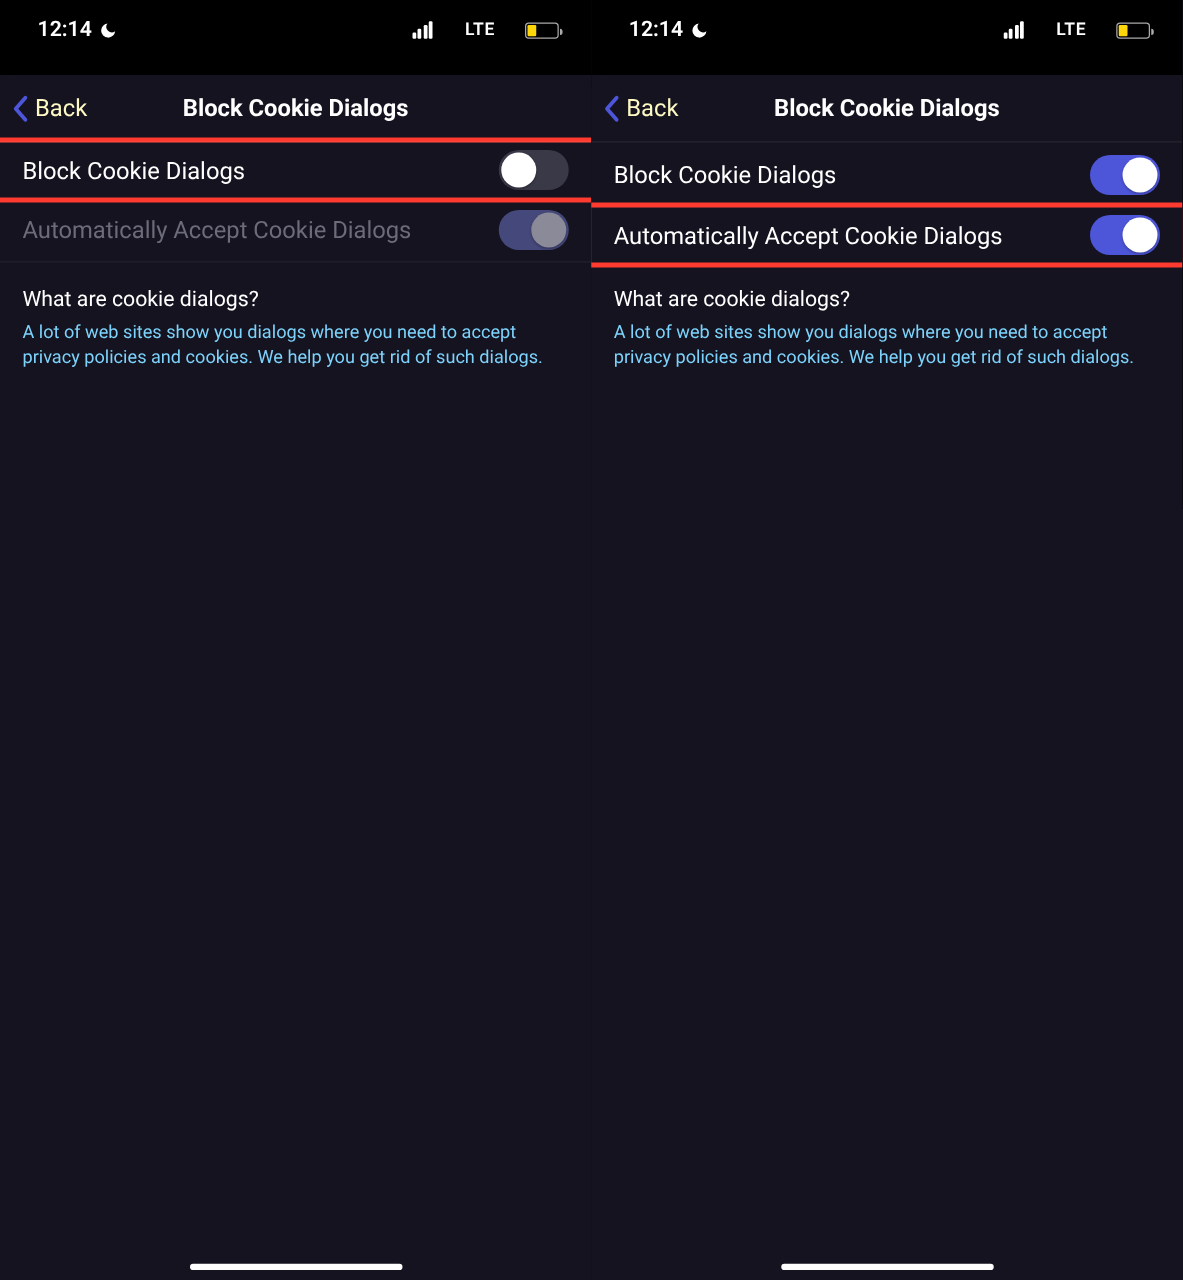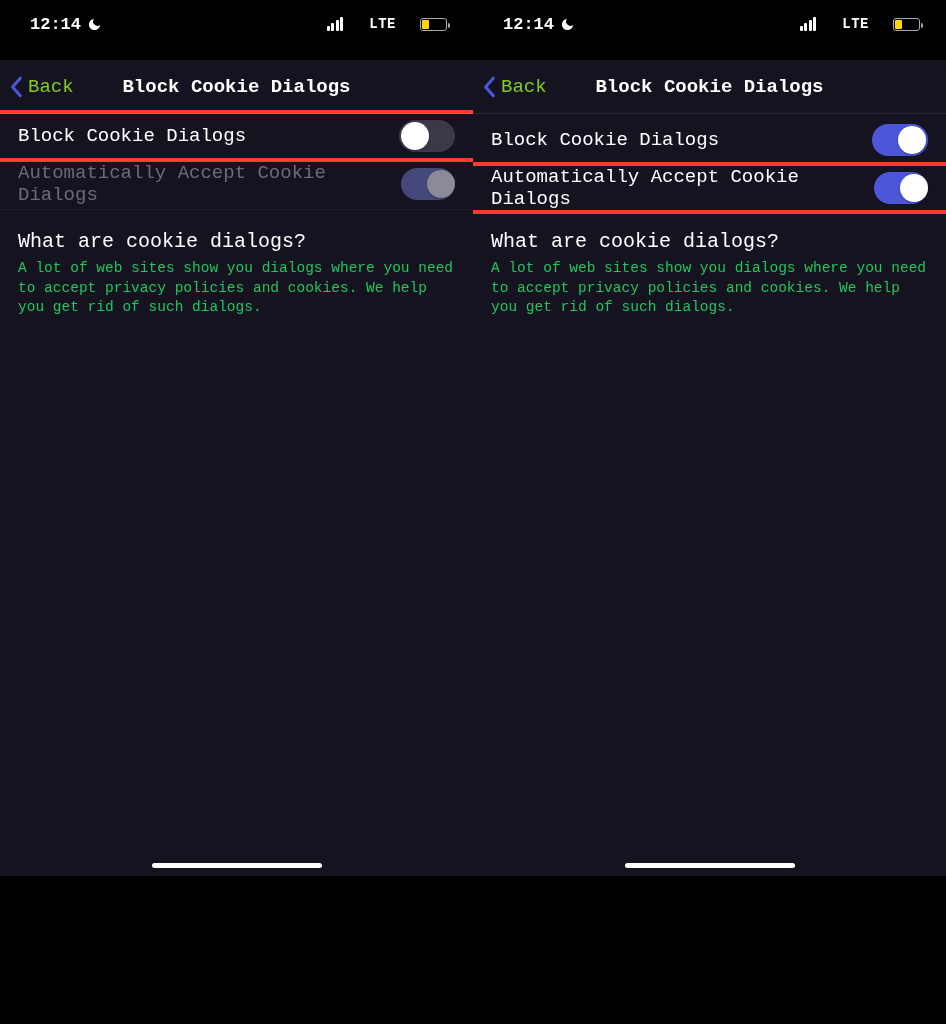--- a/index.html
+++ b/index.html
@@ -6,26 +6,25 @@
   body {
     background: #000;
     font-family: -apple-system, BlinkMacSystemFont, "Segoe UI", Roboto, Helvetica, Arial, sans-serif;
     width: 946px;
     height: 1024px;
     display: flex;
     overflow: hidden;
   }
   .phone {
     width: 473px;
-    height: 876px;
+    height: 1024px;
     background: #14131f;
     position: relative;
     display: flex;
     flex-direction: column;
-    font-family: Liberation Mono, monospace;
   }
   .status-bar {
     height: 48px;
     background: #000;
     display: flex;
     align-items: center;
     justify-content: space-between;
     padding: 0 26px 0 30px;
     color: #fff;
     font-size: 17px;
@@ -61,21 +60,21 @@
   }
   .nav {
     height: 54px;
     display:flex;
     align-items:center;
     position:relative;
     border-bottom: 0.5px solid rgba(255,255,255,0.08);
   }
   .back {
     display:flex; align-items:center; gap:4px;
-    color:#84cc16;
+    color:#fef9c3;
     font-size:19px;
     padding-left:10px;
     cursor:pointer;
   }
   .chevron { width:14px; height:22px; }
   .nav-title{
     position:absolute; left:0; right:0; text-align:center;
     color:#fff; font-size:19px; font-weight:700; pointer-events:none;
   }
   .row {
@@ -99,22 +98,22 @@
   }
   .switch.on { background:#4d55d8; }
   .switch.on .knob { left:26px; }
   .switch.disabled { background:#45487a; }
   .switch.disabled .knob{ background:#8a8a99; left:26px; }
   .highlight {
     border: 4px solid #ff3b30;
     margin: -4px;
   }
   .info-block { padding: 20px 18px 0 18px; }
-  .info-title { color:#fff; font-size:20px; margin-bottom:6px; }
-  .info-body { color:#22c55e; font-size:14.5px; line-height:1.35; }
+  .info-title { color:#fff; font-size:17px; margin-bottom:6px; }
+  .info-body { color:#7dd3fc; font-size:14.5px; line-height:1.35; }
   .home-indicator{
     position:absolute; bottom:8px; left:50%; transform:translateX(-50%);
     width:170px; height:5px; background:#fff; border-radius:3px;
   }
 </style>
 </head>
 <body>
 
 <div class="phone">
   <div class="status-bar">

